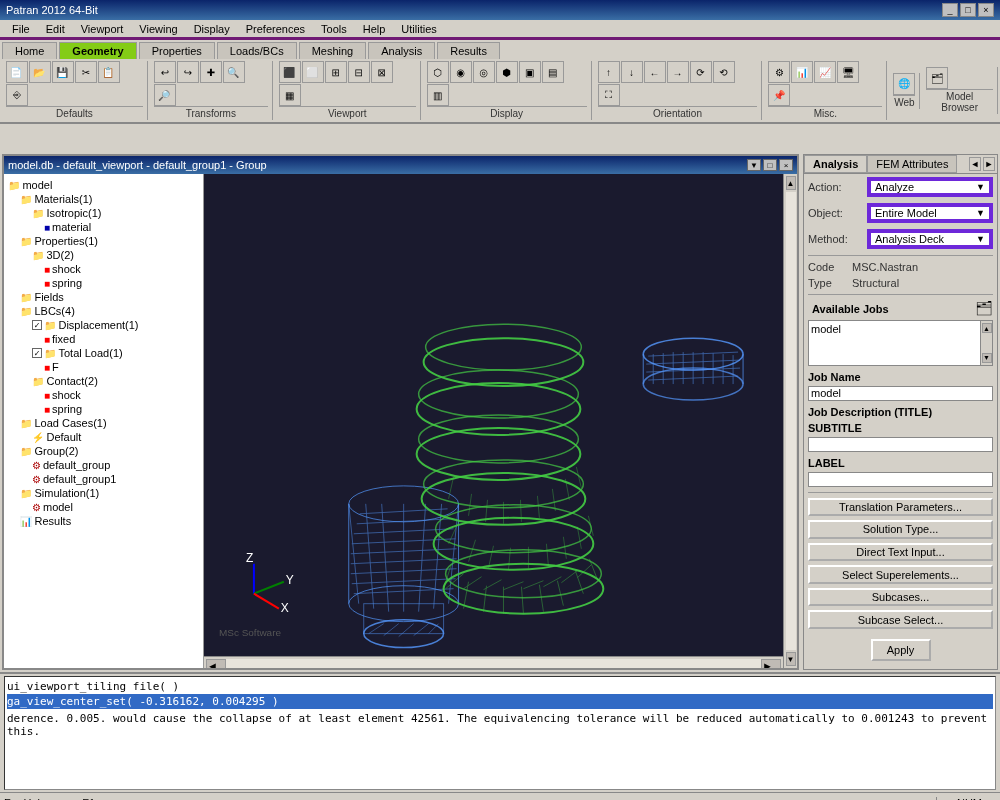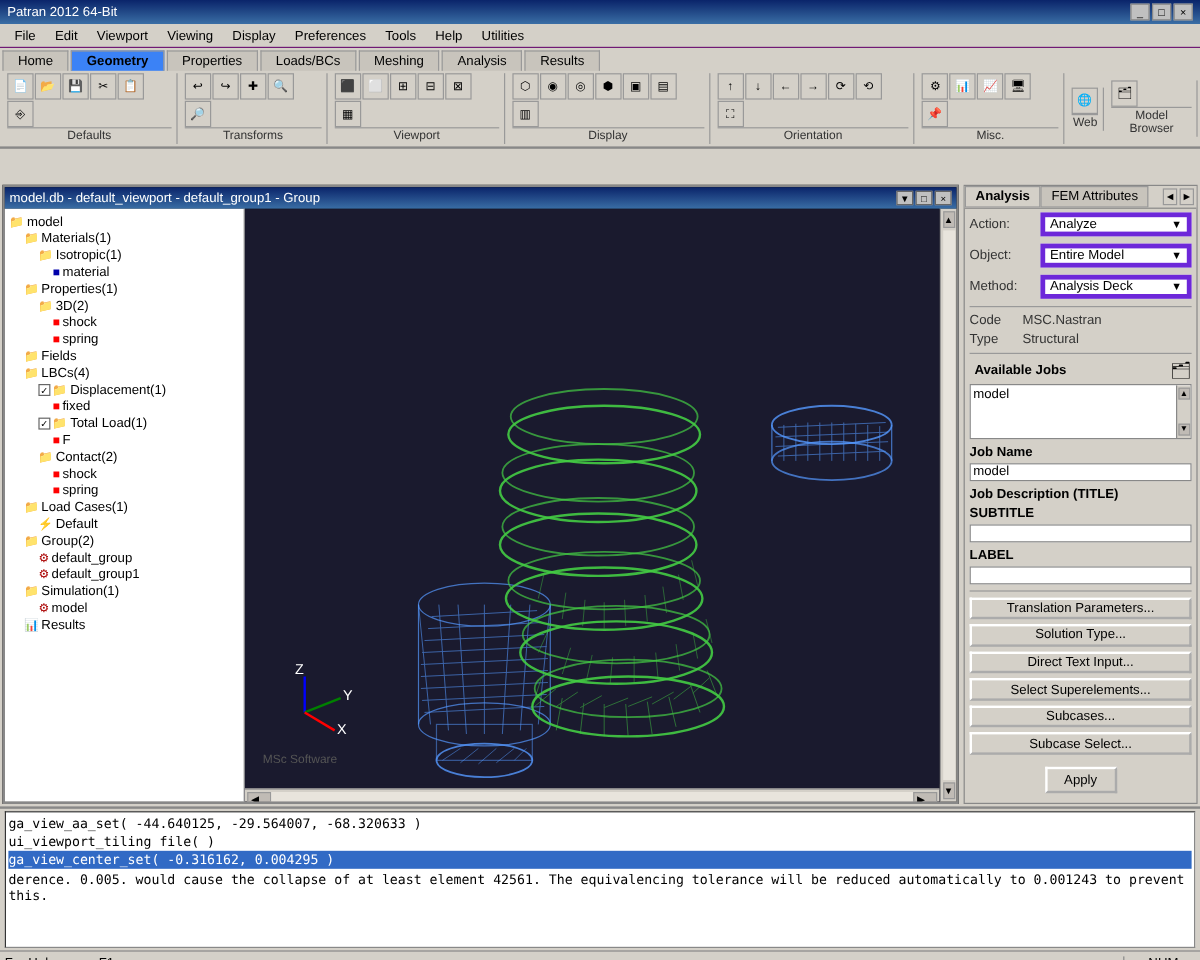--- a/index.html
+++ b/index.html
@@ -22,21 +22,21 @@
       display: flex; align-items: center; justify-content: center;
       cursor: pointer; color: black;
     }
 
     
     #menu-bar {
       background: #d4d0c8;
       height: 20px;
       display: flex;
       align-items: center;
-      border-bottom: 1px solid #701a75;
+      border-bottom: 3px solid #701a75;
       padding: 0 4px;
     }
     .menu-item {
       padding: 2px 8px;
       font-size: 11px;
       cursor: pointer;
     }
 
     
     #toolbar-area {
@@ -51,21 +51,21 @@
     .toolbar-tab {
       padding: 2px 12px;
       border: 1px solid #999;
       border-bottom: none;
       background: #c8c4bc;
       font-size: 11px;
       cursor: pointer;
       margin-right: 2px;
     }
     .toolbar-tab.active {
-      background: #3b82f6;
+      background: #84cc16;
       font-weight: bold;
     }
     #toolbar-rows {
       display: flex;
       flex-direction: column;
       padding: 2px;
       gap: 1px;
     }
     .toolbar-row {
       display: flex;
@@ -877,21 +877,20 @@
     <div class="rp-btn">Subcase Select...</div>
 
     <div style="display:flex; justify-content:center; margin:4px 0;">
       <div class="rp-apply-btn">Apply</div>
     </div>
   </div>
 </div>
 
 <div id="bottom-area" style="height:120px; display:flex; flex-direction:column; background:#d4d0c8; border-top:2px solid #888;">
   <div id="command-output" style="flex:1; background:white; border:1px inset #888; margin:2px 4px; overflow-y:auto; font-size:11px; font-family:monospace; padding:2px;">
-    <div class="cmd-line">ga_view_aa_set( -44.640125, -29.564007, -68.320633 )</div>
     <div class="cmd-line">ui_viewport_tiling file( )</div>
     <div class="cmd-line highlight">ga_view_center_set( -0.316162, 0.004295 )</div>
     <div class="cmd-line"></div>
     <div class="cmd-line">derence. 0.005. would cause the collapse of at least element 42561. The equivalencing tolerance will be reduced automatically to 0.001243 to prevent this.</div>
   </div>
 </div>
 
 <div id="status-bar" style="height:20px; background:#d4d0c8; border-top:1px solid #888; display:flex; align-items:center; padding:0 4px; justify-content:space-between; font-size:11px;">
   <span id="status-left">For Help, press F1</span>
   <span id="status-right" style="border-left:1px solid #888; padding-left:6px;">NUM</span>

